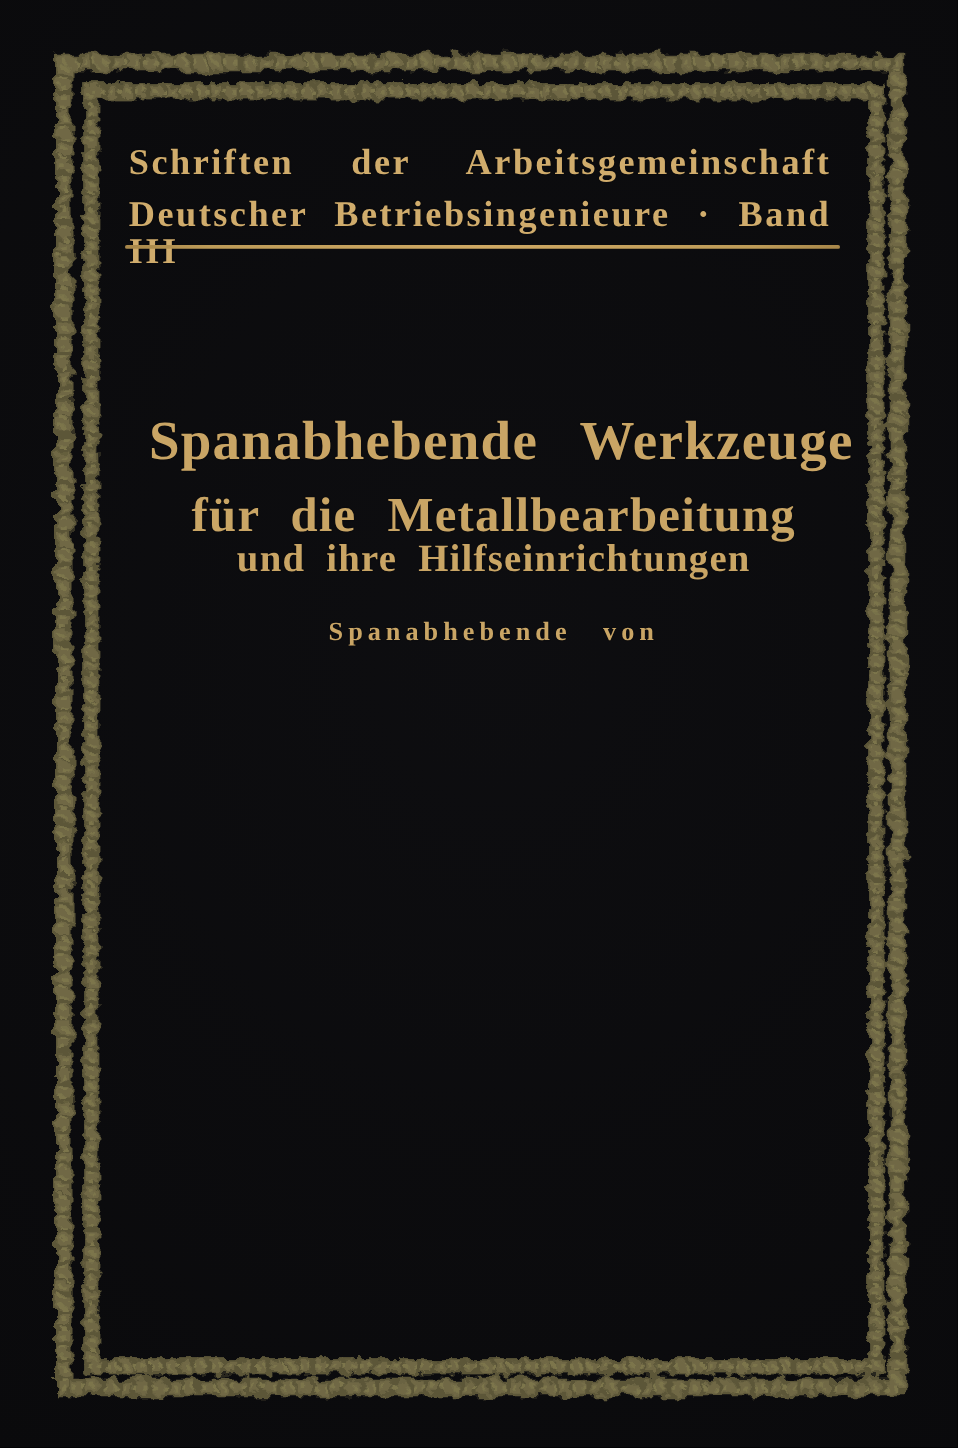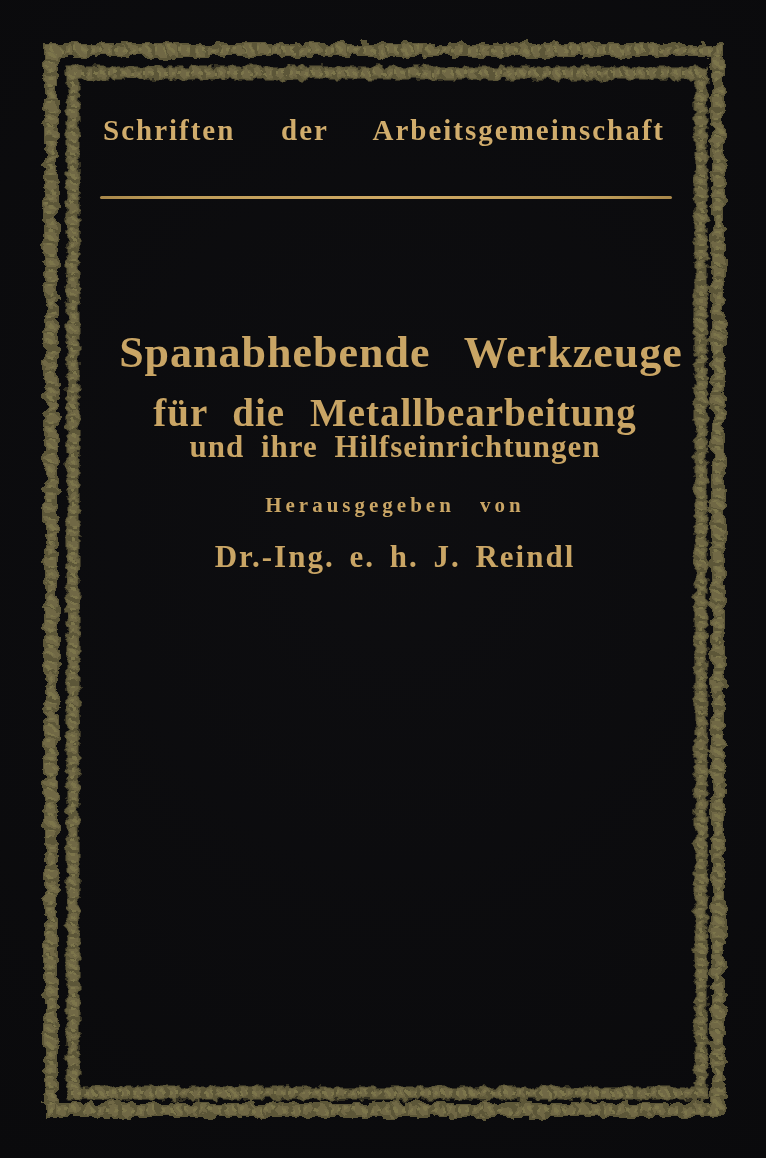--- a/index.html
+++ b/index.html
@@ -80,24 +80,24 @@
 
     <g filter="url(#rough2)">
       <rect x="73" y="73" width="628" height="1020" fill="none" stroke="#5c5638" stroke-width="13"></rect>
       <rect x="73" y="73" width="628" height="1020" fill="none" stroke="#6f6845" stroke-width="9" stroke-dasharray="8 4"></rect>
       <rect x="73" y="73" width="628" height="1020" fill="none" stroke="#7b744c" stroke-width="4" stroke-dasharray="3 4"></rect>
     </g>
   </svg>
 
   <div class="series-block">
     <span class="series-line">Schriften der Arbeitsgemeinschaft</span>
+    <span class="series-line">Deutscher Betriebsingenieure · Band III</span>
   </div>
   <div class="series-rule"></div>
 
 
   <div class="txt centered book-title">Spanabhebende Werkzeuge</div>
   <div class="txt centered subtitle1">für die Metallbearbeitung</div>
   <div class="txt centered subtitle2">und ihre Hilfseinrichtungen</div>
 
-  <div class="txt centered editor-label">Herausgegeben von</div>
-  <div class="txt centered editor-name">Dr.-Ing. e. h. J. Reindl</div>
+  <div class="txt centered editor-label">Spanabhebende von</div>
 
 </div>
 
 </body></html>

